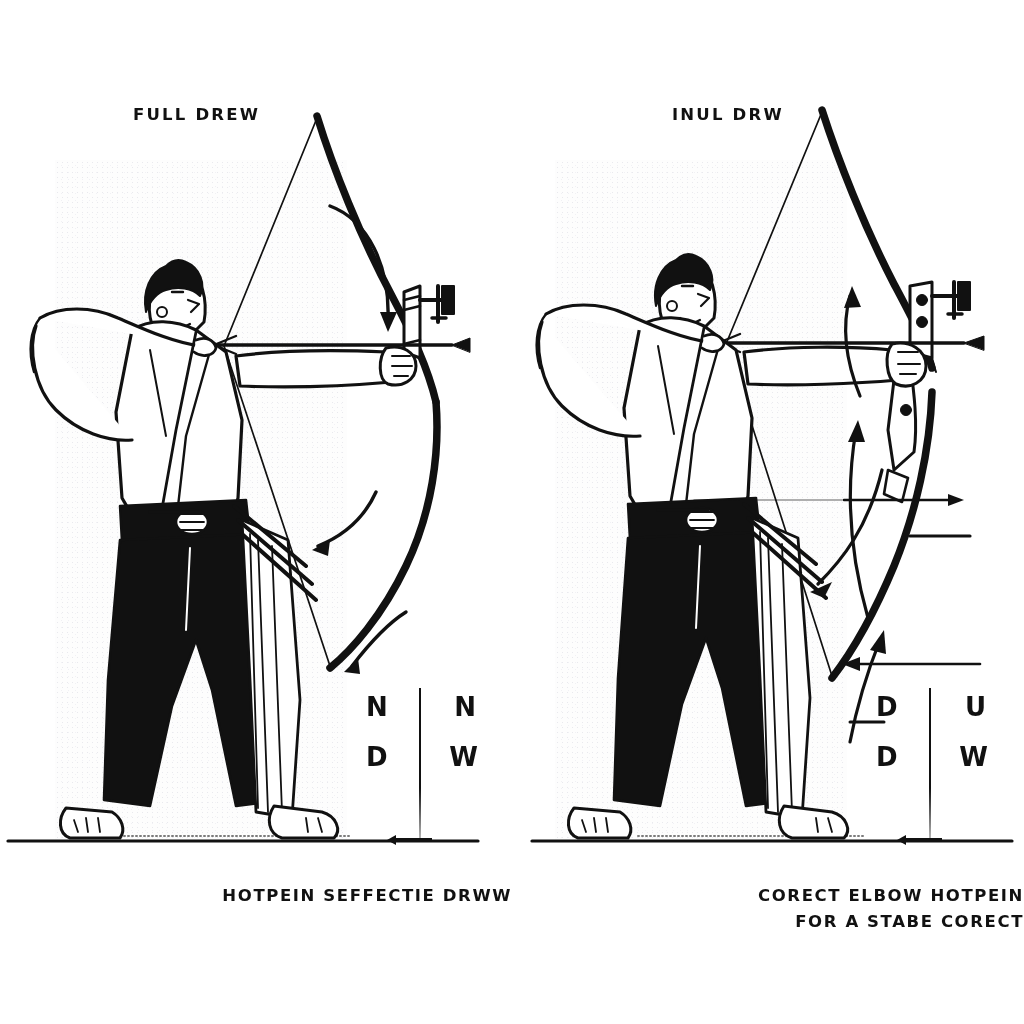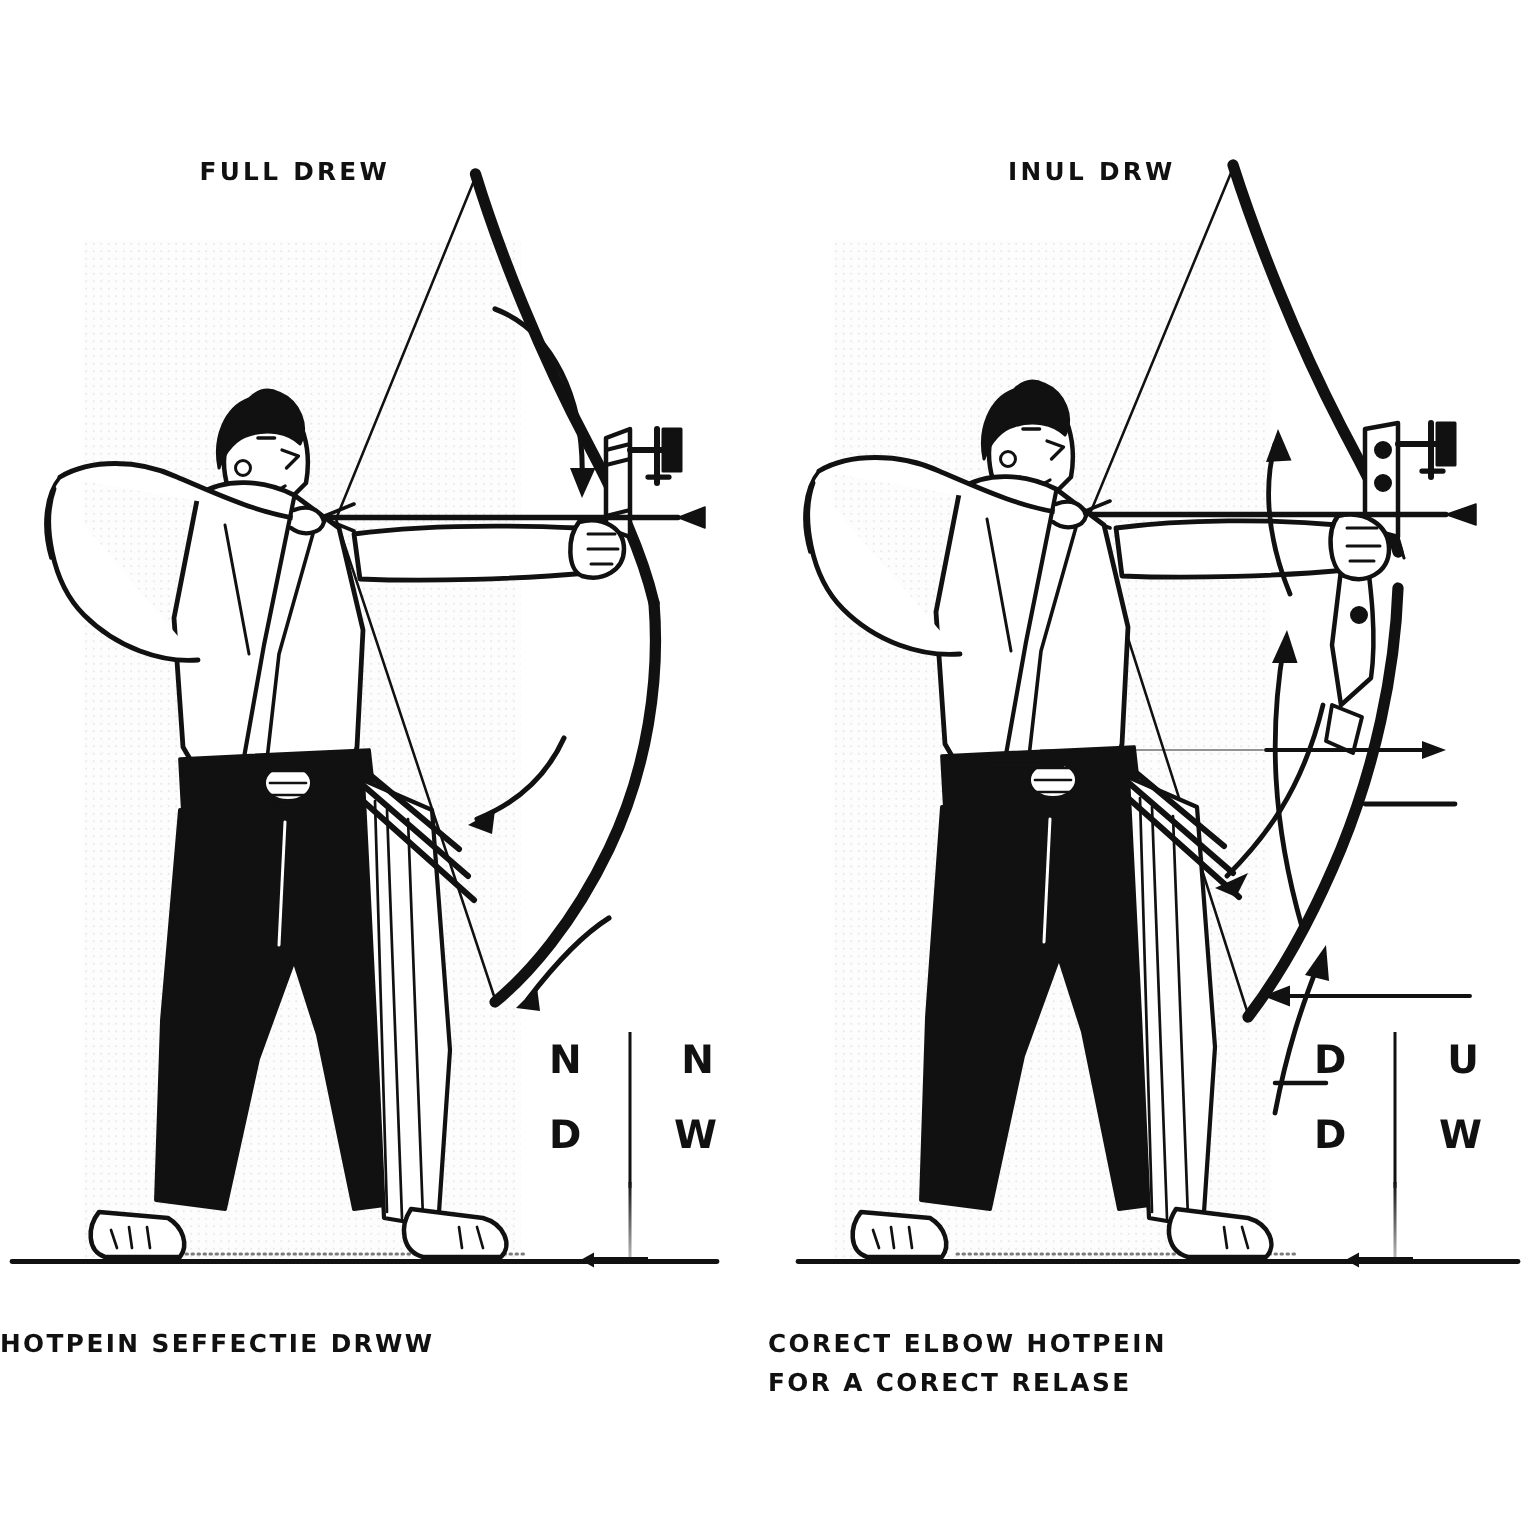--- a/index.html
+++ b/index.html
@@ -30,21 +30,21 @@
     font-size:16.5px;
     letter-spacing:2.2px;
     color:#111111;
     white-space:nowrap;
   }
 
   .caption{
     position:absolute;
     width:512px;
     left:0;
-    text-align:left;
+    text-align:right;
     font-family:"DejaVu Sans","Liberation Sans",sans-serif;
     font-weight:700;
     font-size:16.5px;
     letter-spacing:1.6px;
     line-height:26px;
     color:#111111;
   }
   .caption .l2{display:block;}
 
   
@@ -340,17 +340,17 @@
       <div class="vrule faint"></div>
       <div class="cell r1a">D</div>
       <div class="cell r1b">U</div>
       <div class="cell r2a">D</div>
       <div class="cell r2b">W</div>
       <div class="tick"></div>
     </div>
 
     <div class="caption" style="top:883px;">
       <span>CORECT ELBOW HOTPEIN</span>
-      <span class="l2">FOR A CORECT RELASE</span>
+      <span class="l2">FOR A STABE CORECT</span>
     </div>
   </div>
 
 </div>
 
 </body></html>

